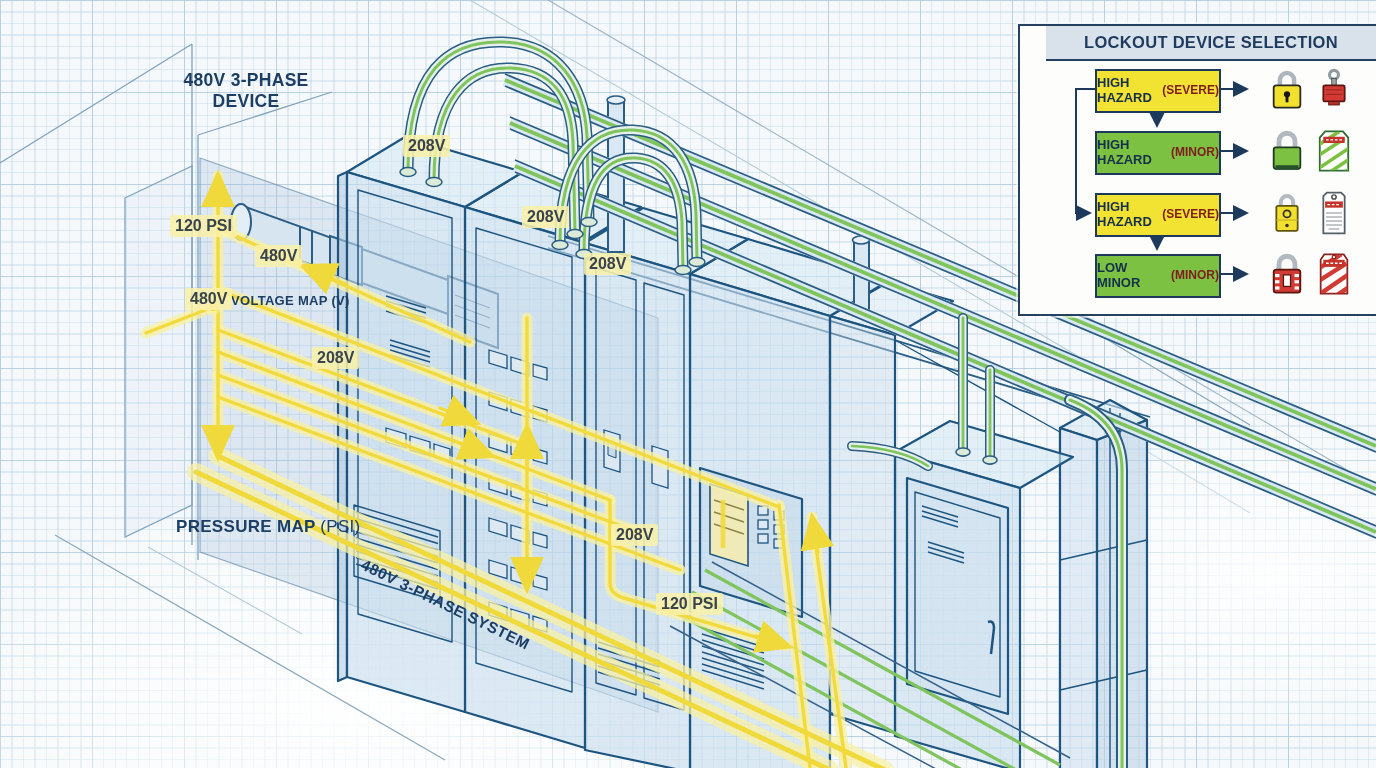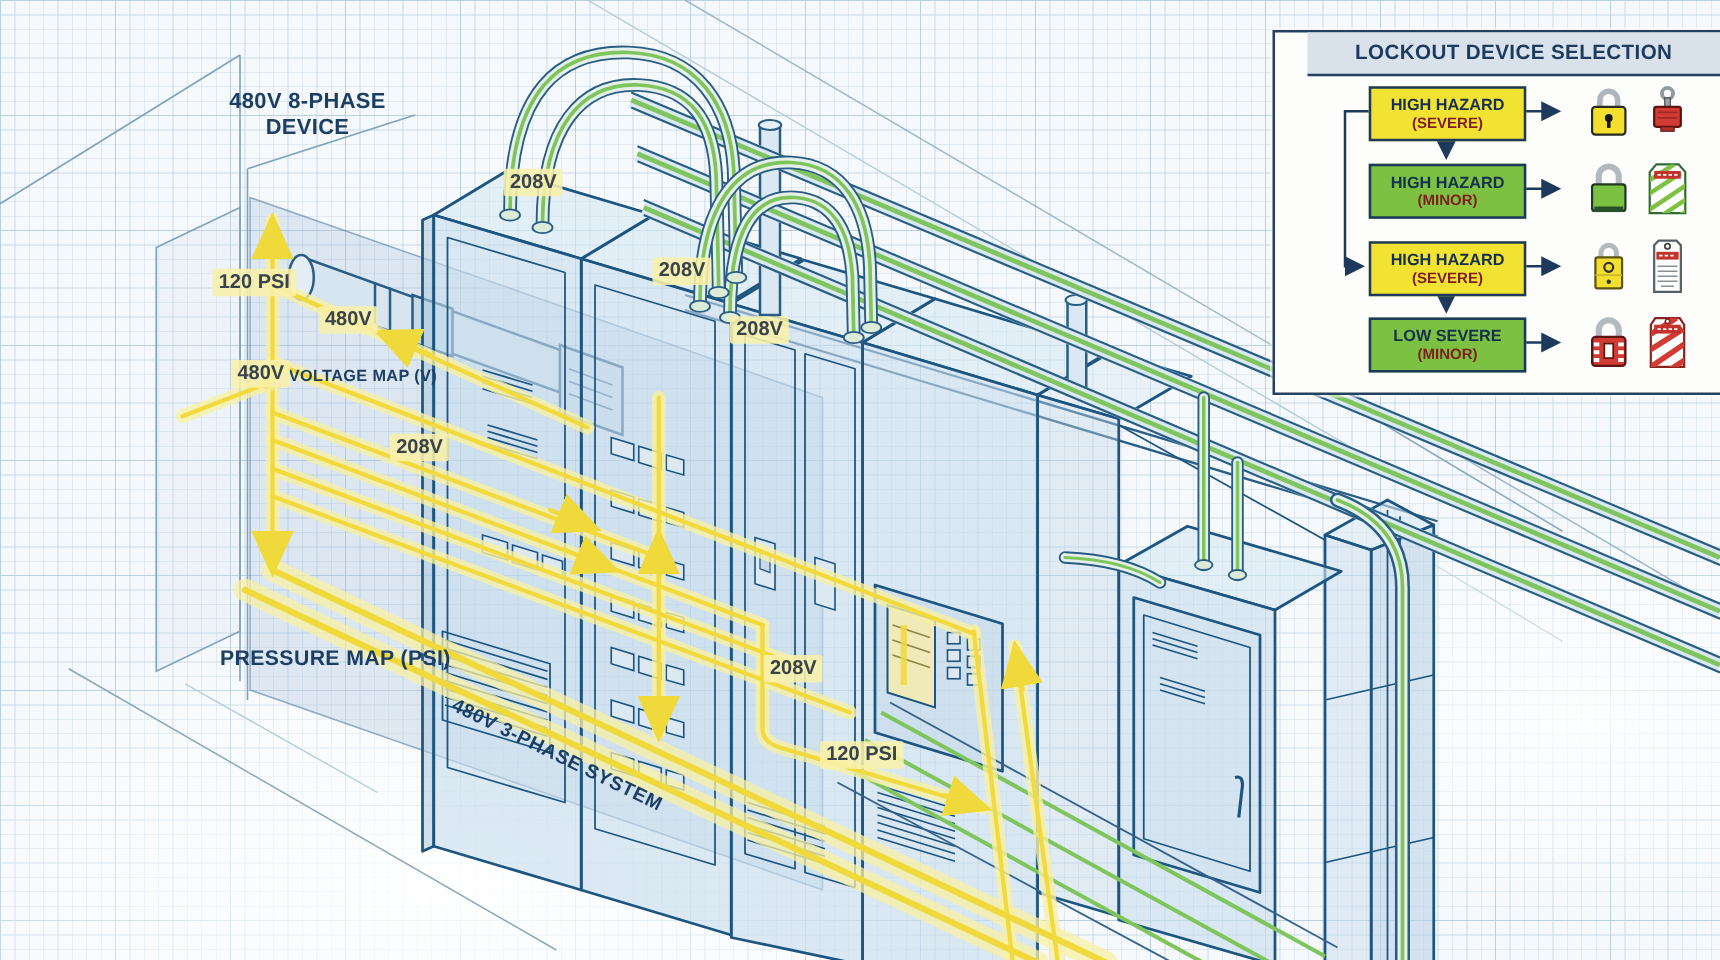--- a/index.html
+++ b/index.html
@@ -38,34 +38,34 @@
   .ygb{ fill:none; stroke:#f8f0a4; stroke-opacity:.75; stroke-width:18; stroke-linecap:round; }
   .ylb{ fill:none; stroke:#f0d93a; stroke-width:5;  stroke-linecap:round; }
 
   
   .vlabel { position:absolute; font-size:16px; font-weight:bold; color:#39434c;
     background:rgba(248,240,170,.88); padding:1px 5px; border-radius:2px; white-space:nowrap; line-height:20px;margin-left:28px; }
   .heading { position:absolute; font-weight:bold; color:#1c3e63; white-space:nowrap; }
   .sys-title { left:163px; top:70px; width:166px; text-align:center; font-size:17.5px; line-height:21px; letter-spacing:.3px; }
   .vmap-title { left:231px; top:293px; font-size:13px; letter-spacing:.3px; }
   .pmap-title { left:176px; top:517px; font-size:17px; letter-spacing:.3px; }
-  .pmap-title .unit { font-weight:bold; }
+  .pmap-title .unit { font-weight:normal; }
   .rot-label { left:366px; top:556px; font-size:15.5px; letter-spacing:.5px;
     transform:rotate(26deg); transform-origin:left top; }
 
   
   .lockout-panel { position:absolute; left:1018px; top:24px; width:330px; height:288px;
     background:#fdfdfc; border:2.5px solid #24415f; box-shadow:0 0 0 2px rgba(255,255,255,.55);padding-left:26px; }
   .lk-header { height:33px; background:#d9e2eb; border-bottom:2px solid #24415f;
     display:flex; align-items:center; justify-content:center;
     font-size:16.5px; font-weight:bold; color:#1d3a5f; letter-spacing:.3px; }
   .lk-body { position:relative; height:253px; }
   .lk-connectors { position:absolute; inset:0; }
   .lk-box { position:absolute; left:49px; width:122px; height:40px; border:2px solid #1d3a5c;
-    display:flex; flex-direction:column; align-items:center; justify-content:center; line-height:1.12; }
+    display:flex; flex-direction:row; align-items:center; justify-content:center; line-height:1.12; }
   .lk-box.severe { background:#f2e232; }
   .lk-box.minor  { background:#7cc142; }
   .lk-box .l1 { font-size:13px; font-weight:bold; color:#14304d; }
   .lk-box .l2 { font-size:12px; font-weight:bold; color:#7f1d1d; }
   .lk-icon { position:absolute; width:32px; height:46px; }
 </style>
 </head>
 <body>
 
 <div class="scene">
@@ -301,21 +301,21 @@
         <path class="ylb" d="M218,456 L885,770"></path>
         <path class="ylb" d="M196,472 L830,770"></path>
         <path d="M723,500 L723,548" stroke="#f2da3d" stroke-width="5" opacity=".85"></path>
         <circle cx="213" cy="307" r="8" fill="rgba(248,240,160,.6)"></circle>
         <circle cx="213" cy="307" r="4" fill="#f2da3d"></circle>
       </g>
     </g>
   </svg>
 
   <div class="heading sys-title">
-    <div>480V 8-PHASE</div>
+    <div>480V 3-PHASE</div>
     <div>DEVICE</div>
   </div>
   <div class="heading vmap-title">VOLTAGE MAP (V)</div>
   <div class="heading pmap-title">
     <span>PRESSURE MAP</span>
     <span class="unit">(PSI)</span>
   </div>
   <div class="heading rot-label">480V 3-PHASE SYSTEM</div>
 
   <div class="vlabel" style="left:375px; top:135px;">208V</div>
@@ -352,21 +352,21 @@
       </div>
       <div class="lk-box minor" style="top:70px;">
         <span class="l1">HIGH HAZARD</span>
         <span class="l2">(MINOR)</span>
       </div>
       <div class="lk-box severe" style="top:132px;">
         <span class="l1">HIGH HAZARD</span>
         <span class="l2">(SEVERE)</span>
       </div>
       <div class="lk-box minor" style="top:193px;">
-        <span class="l1">LOW SEVERE</span>
+        <span class="l1">LOW MINOR</span>
         <span class="l2">(MINOR)</span>
       </div>
 
       <svg class="lk-icon" style="left:225px; top:5px;" viewBox="0 0 36 48">
         <path d="M10,21 V14 a8,8 0 0 1 16,0 V21" fill="none" stroke="#aeb6bd" stroke-width="5"></path>
         <rect x="3" y="20" width="30" height="25" rx="3" fill="#f2df2e" stroke="#2a2a22" stroke-width="2"></rect>
         <circle cx="18" cy="30" r="3.5" fill="#171717"></circle>
           <rect x="16.4" y="32" width="3.2" height="7" fill="#171717"></rect>
       </svg>
       <svg class="lk-icon" style="left:272px; top:5px;" viewBox="0 0 36 48">

